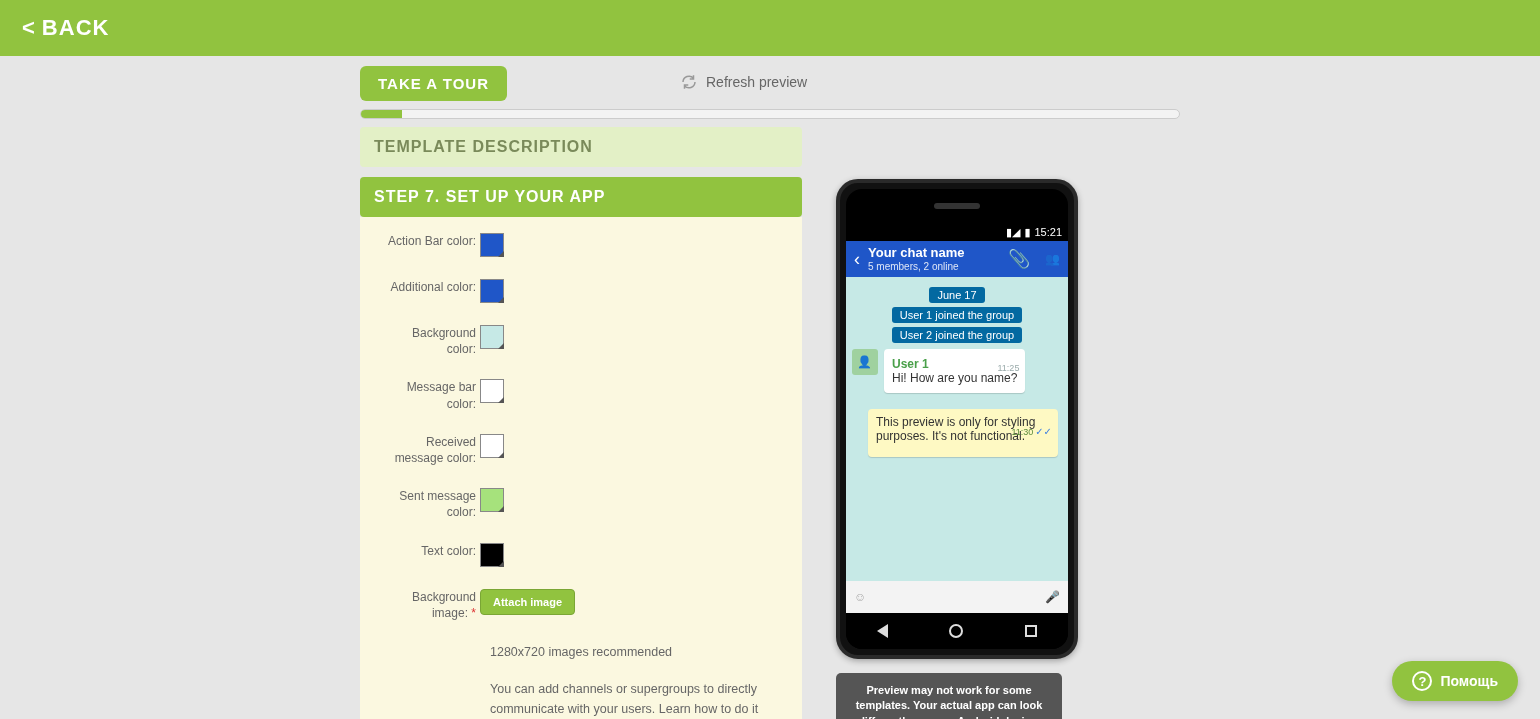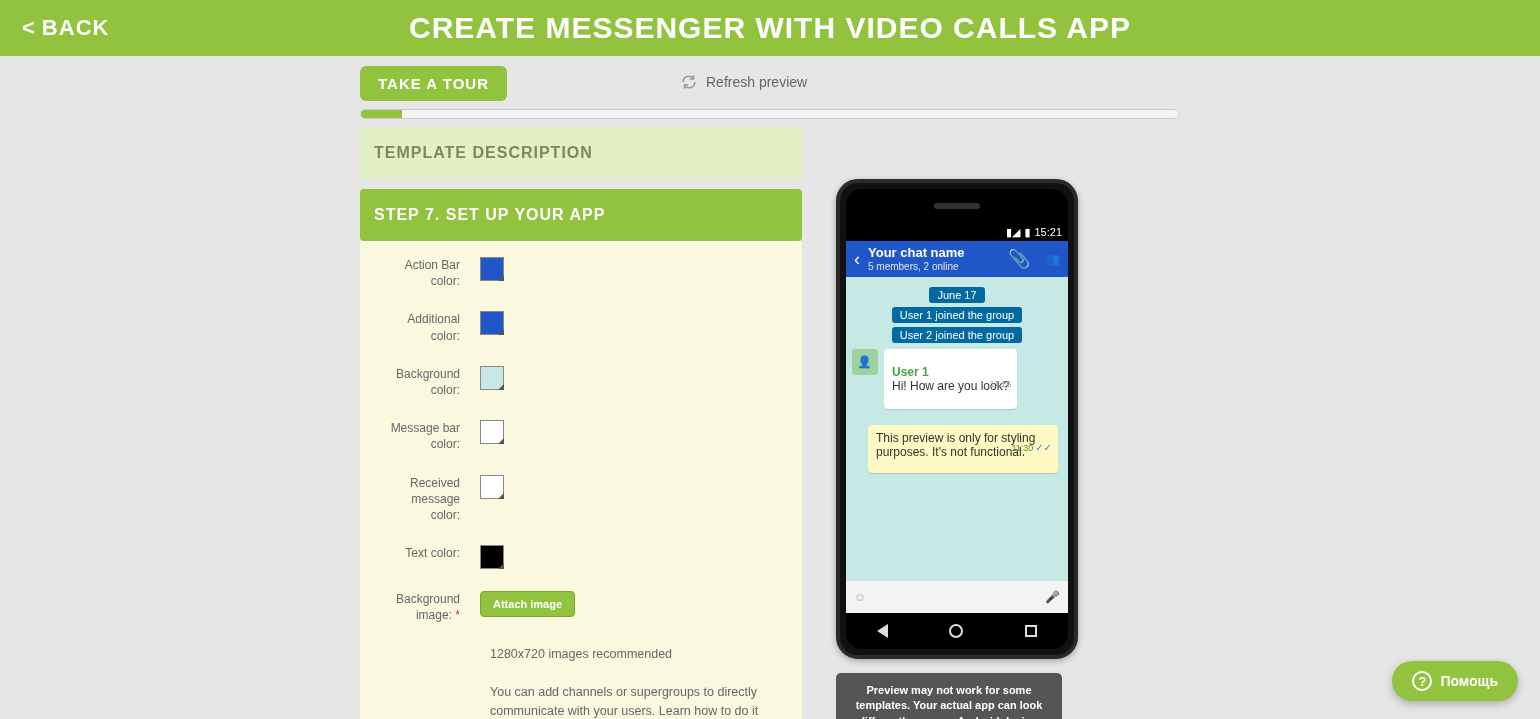--- a/index.html
+++ b/index.html
@@ -42,29 +42,29 @@
     display:inline-flex;align-items:center;gap:8px;color:#666;font-size:14px;cursor:pointer;
     position:absolute;left:320px;top:7px;
   }
   .refresh svg{width:18px;height:18px;}
   .progress{
     height:10px;border:1px solid #ccc;border-radius:6px;background:#f3f3f3;margin:8px 0;
     overflow:hidden;
   }
   .progress .fill{height:100%;background:var(--green);width:5%;}
   .panel-head{
-    padding:17px 14px;border-radius:4px;font-weight:700;letter-spacing:1px;font-size:16px;
+    padding:11px 14px;border-radius:4px;font-weight:700;letter-spacing:1px;font-size:16px;
     font-family:"Arial Narrow",Arial,sans-serif;font-stretch:condensed;
   }
   .panel-head.light{background:var(--panel-head-light);color:#7a8a5a;margin-bottom:10px;}
   .panel-head.green{background:var(--green);color:#fff;}
   .panel-body{background:var(--panel);border-radius:0 0 4px 4px;padding:16px 20px 20px;}
   .row{display:flex;align-items:flex-start;margin-bottom:22px;}
   .row label{
-    width:100px;text-align:right;padding-right:20px;color:#666;font-size:12px;line-height:1.35;
+    width:100px;text-align:right;padding-right:4px;color:#666;font-size:12px;line-height:1.35;
   }
   .swatch{
     width:24px;height:24px;border:1px solid #888;position:relative;cursor:pointer;
     display:inline-block;
   }
   .swatch::after{
     content:"";position:absolute;right:-1px;bottom:-1px;width:0;height:0;
     border-left:6px solid transparent;border-bottom:6px solid #555;
   }
   .attach-btn{
@@ -91,21 +91,21 @@
   .chat-head .back{font-size:18px;cursor:pointer;}
   .chat-head .titles{line-height:1.1;flex:1;}
   .chat-head .titles .t1{font-size:13px;font-weight:700;}
   .chat-head .titles .t2{font-size:10px;opacity:.85;}
   .chat-head .ic{color:#dbe6ff;cursor:pointer;}
   .chat-body{padding:6px 6px;}
   .chip{background:#0369a1;color:#fff;border-radius:3px;font-size:11px;padding:2px 8px;display:inline-block;}
   .chip-row{text-align:center;margin:4px 0;}
   .msg-in{display:flex;gap:6px;margin-top:6px;}
   .avatar{width:26px;height:26px;background:#9fd19f;border-radius:3px;display:flex;align-items:center;justify-content:center;color:#5a8a5a;}
-  .bubble-in{background:#fff;border-radius:4px;padding:16px 8px;max-width:170px;position:relative;box-shadow:0 1px 1px rgba(0,0,0,.15);font-size:12px;}
+  .bubble-in{background:#fff;border-radius:4px;padding:8px 8px;max-width:170px;position:relative;box-shadow:0 1px 1px rgba(0,0,0,.15);font-size:12px;}
   .bubble-in .uname{color:#4aa04a;font-weight:700;font-size:12px;}
   .bubble-in .time, .bubble-out .time{position:absolute;right:6px;bottom:20px;font-size:9px;color:#9aa;}
   .bubble-out{
     background:#fef9c3;border-radius:4px;padding:6px 8px 14px;max-width:190px;position:relative;
     margin:16px 4px 0 auto;font-size:12px;box-shadow:0 1px 1px rgba(0,0,0,.15);
   }
   .bubble-out .time{color:#5a8a3a;margin-left:28px;}
   .checks{color:#3a7de0;font-size:10px;margin-left:2px;}
   .inputbar{
     position:absolute;left:0;right:0;bottom:0;height:32px;background:#f3f3f3;display:flex;align-items:center;justify-content:space-between;padding:0 8px;color:#aaa;
@@ -129,21 +129,20 @@
   }
 </style>
 </head>
 <body>
 
 <div class="topbar">
   <div class="back-btn">
     <span class="chev">&lt;</span>
     <span>BACK</span>
   </div>
-  <h1>CREATE MESSENGER WITH VIDEO CALLS APP</h1>
 </div>
 
 <div class="wrap">
   <button class="tour-btn">TAKE A TOUR</button>
   <span class="refresh">
     <svg viewBox="0 0 24 24">
         <path fill="none" stroke="#999" stroke-width="2" d="M4 12a8 8 0 0 1 14-5M20 12a8 8 0 0 1-14 5M18 3v5h-5M6 21v-5h5"></path>
       </svg>
     <span>Refresh preview</span>
   </span>
@@ -172,20 +171,24 @@
         </div>
         <div class="row">
           <label>Message bar color:</label>
           <span class="swatch" style="background:#ffffff"></span>
         </div>
         <div class="row">
           <label>Received message color:</label>
           <span class="swatch" style="background:#ffffff"></span>
         </div>
         <div class="row">
+          <label>Sent message color:</label>
+          <span class="swatch" style="background:#a6e27c"></span>
+        </div>
+        <div class="row">
           <label>Text color:</label>
           <span class="swatch" style="background:#000000"></span>
         </div>
         <div class="row">
           <label>
             <span>Background image:</span>
             <span class="req">*</span>
           </label>
           <button class="attach-btn">Attach image</button>
         </div>
@@ -220,21 +223,21 @@
               <span class="ic" style="margin-left:6px;opacity:.5;">👥</span>
             </div>
             <div class="chat-body">
               <div class="chip-row"><span class="chip">June 17</span></div>
               <div class="chip-row"><span class="chip">User 1 joined the group</span></div>
               <div class="chip-row"><span class="chip">User 2 joined the group</span></div>
               <div class="msg-in">
                 <div class="avatar">👤</div>
                 <div class="bubble-in">
                   <div class="uname">User 1</div>
-                  <div>Hi! How are you look?</div>
+                  <div>Hi! How are you name?</div>
                   <span class="time">11:25</span>
                 </div>
               </div>
               <div class="bubble-out">
                 <div>This preview is only for styling purposes. It's not functional.</div>
                 <span class="time"><span>11:30</span><span class="checks">✓✓</span></span>
               </div>
             </div>
             <div class="inputbar">
               <span>☺</span>

